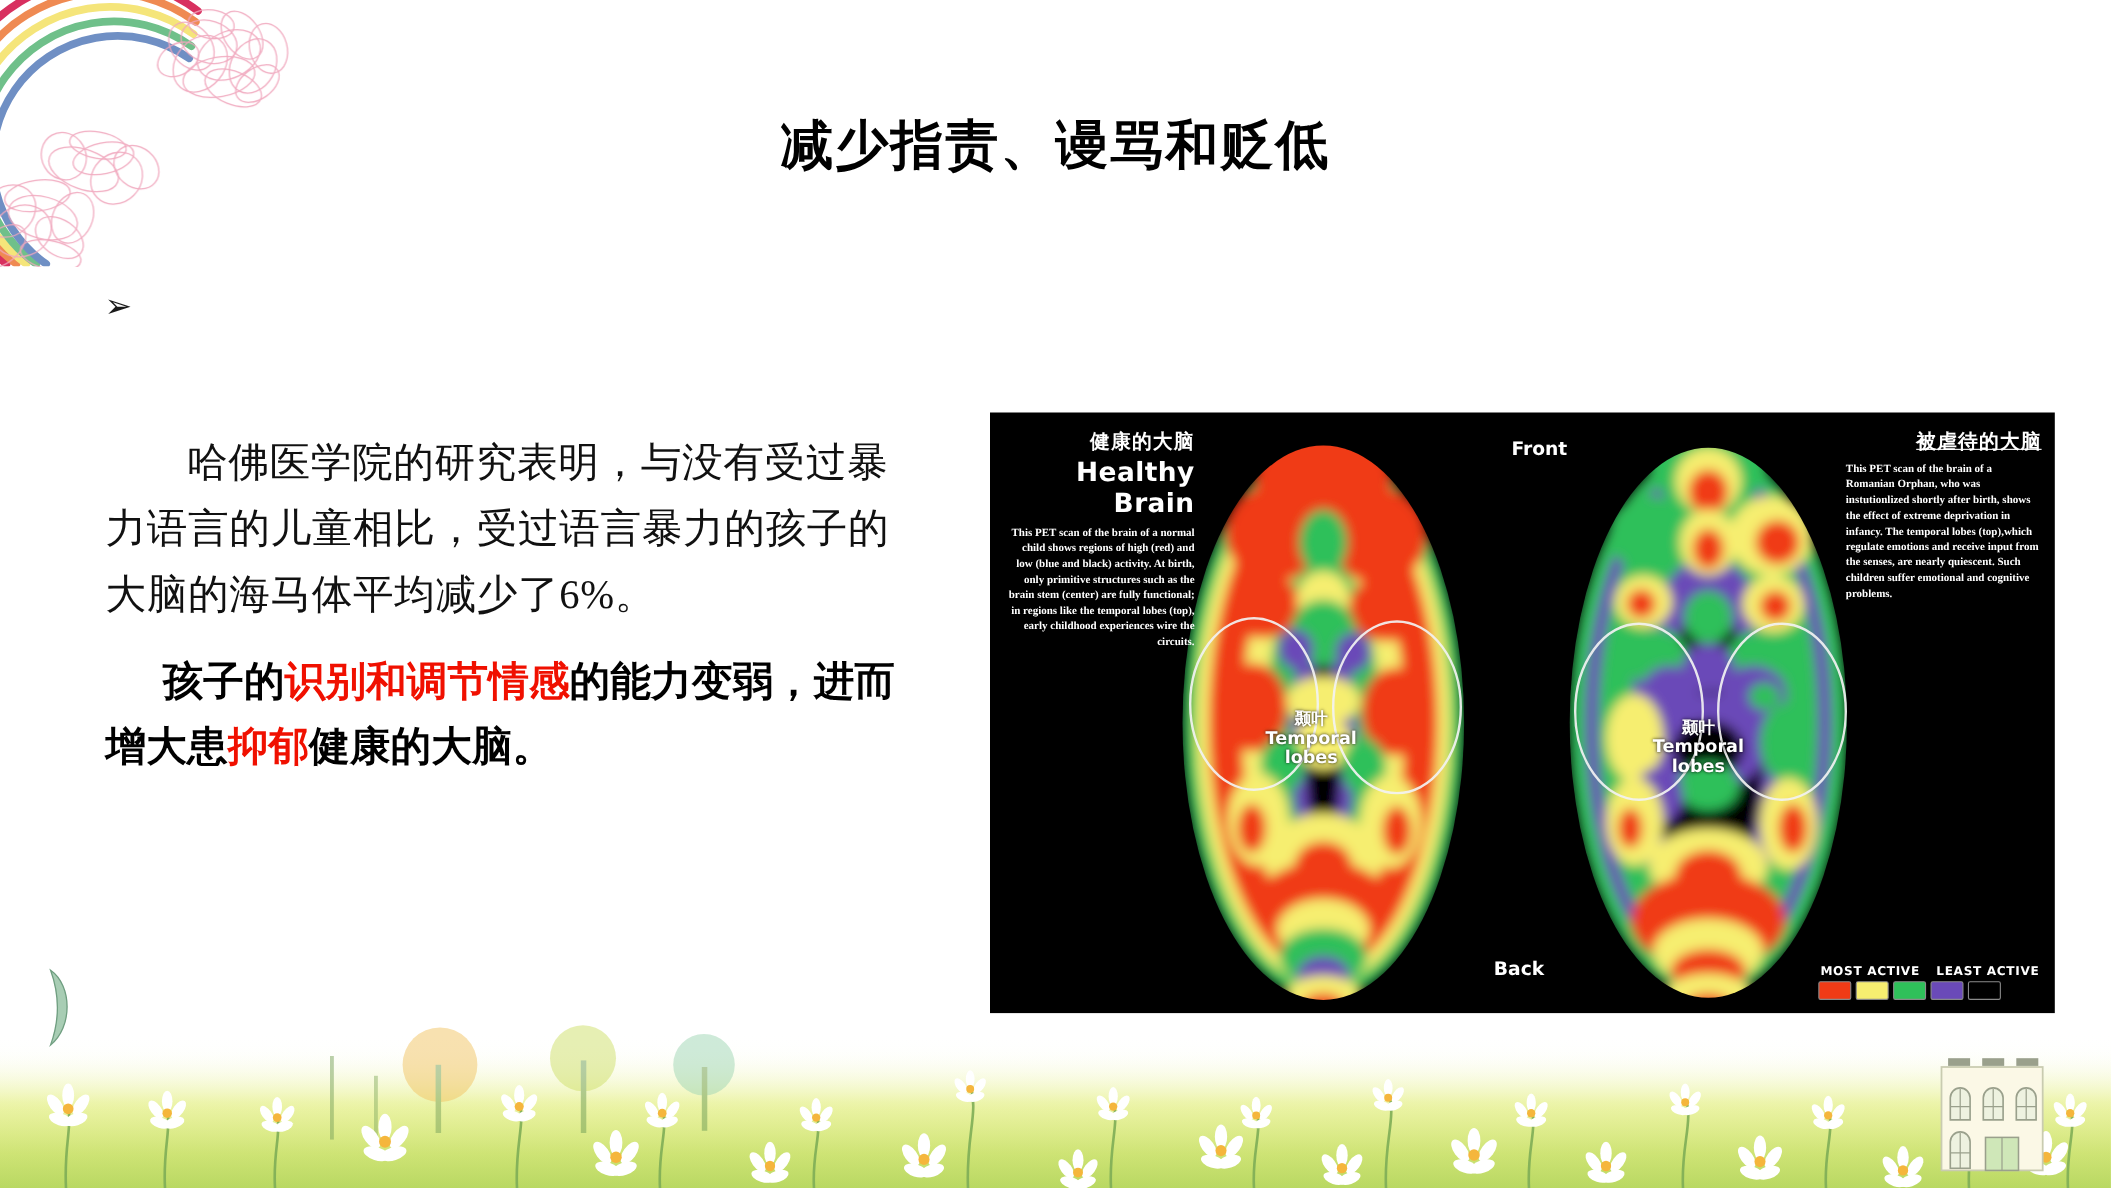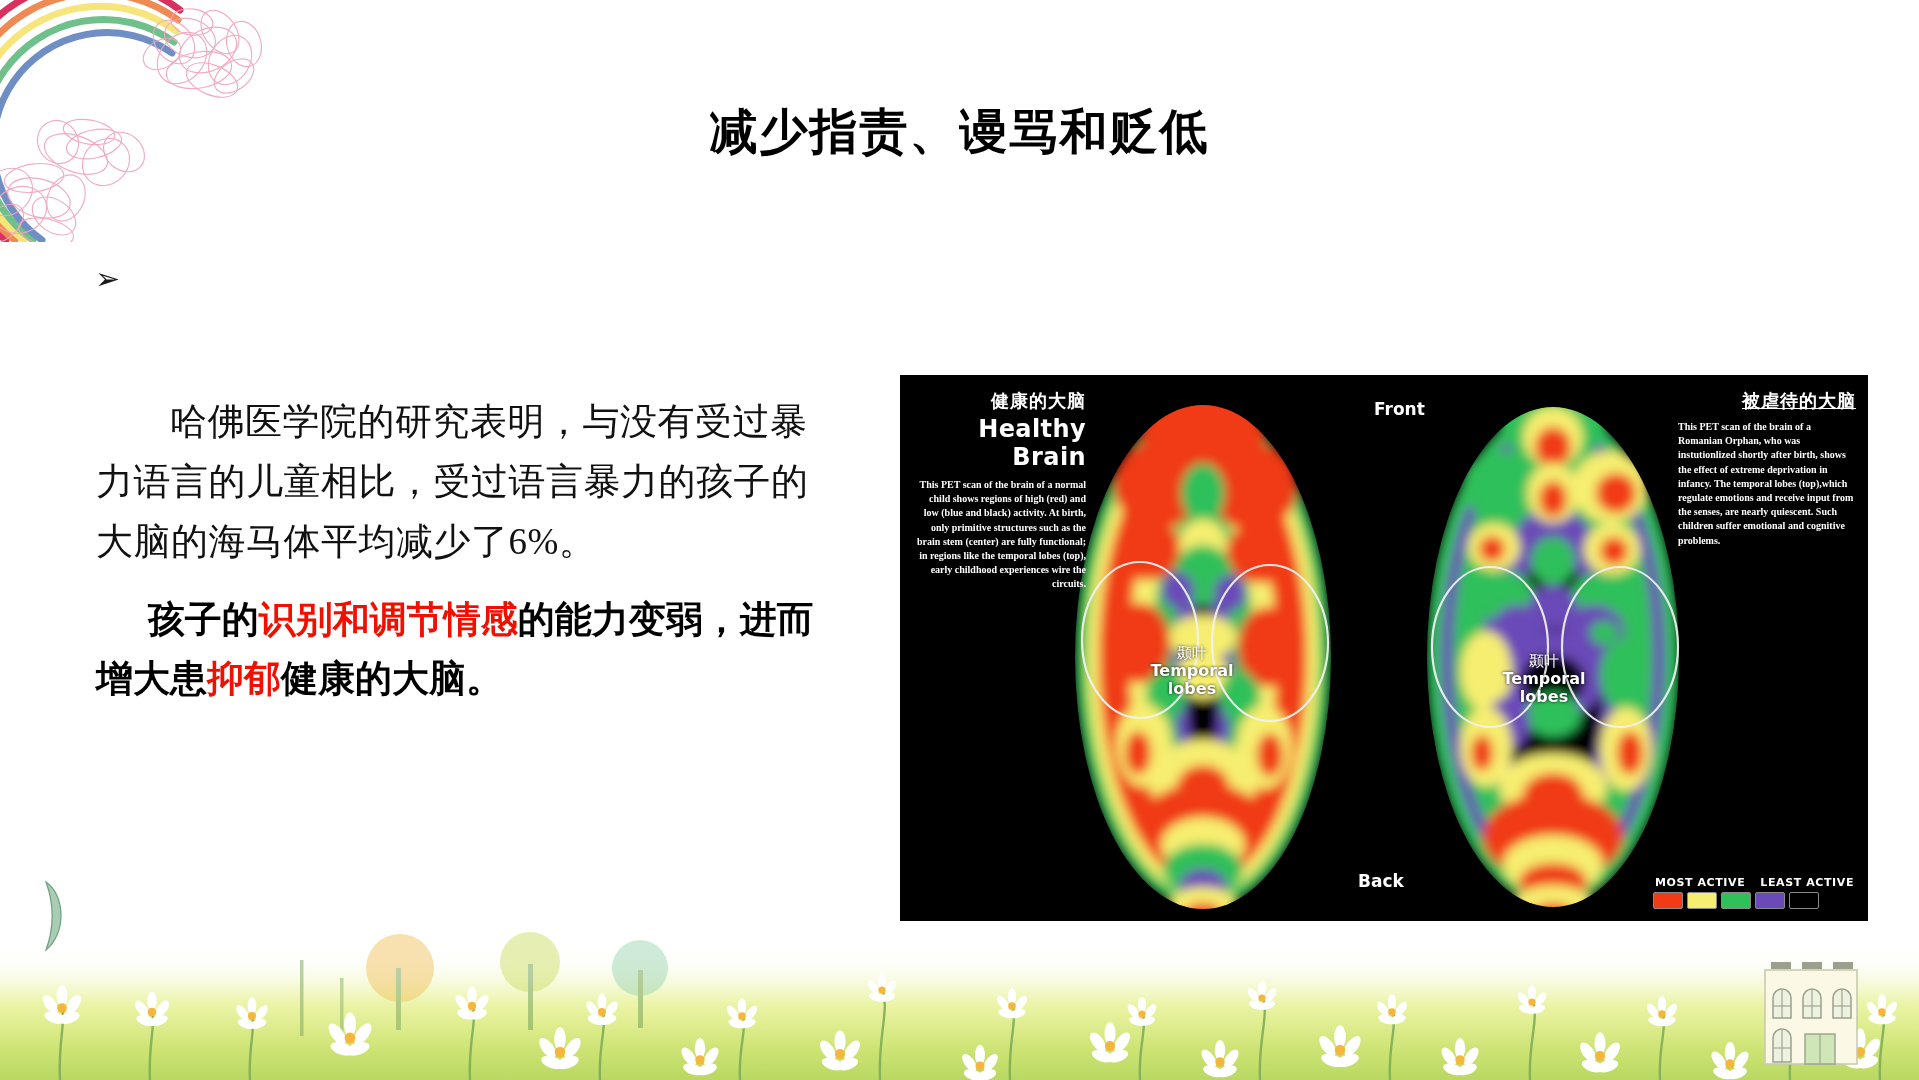--- a/index.html
+++ b/index.html
@@ -83,21 +83,21 @@
   .txt-right .panel-cn, .txt-right .panel-en { text-align:right; display:block;text-decoration:underline; }
 
   .label-front { position:absolute; left:474px; top:24px; font-size:17px; font-weight:bold; color:#fff; font-family:"DejaVu Sans", sans-serif; }
   .label-back  { position:absolute; left:458px; top:496px; font-size:17px; font-weight:bold; color:#fff; font-family:"DejaVu Sans", sans-serif; }
 
   .temporal-label {
     position:absolute; text-align:center; color:#fff;
     font-family:"DejaVu Sans", sans-serif; line-height:1.12;
     text-shadow:0 0 3px rgba(0,0,0,.9);
   }
-  .temporal-label .cn { font-size:15px; font-weight:normal; display:block; }
+  .temporal-label .cn { font-size:15px; font-weight:bold; display:block; }
   .temporal-label .en { font-size:16px; font-weight:bold; display:block; }
   .tl-healthy { left:232px; top:270px; width:120px; }
   .tl-abused  { left:584px; top:278px; width:120px; }
 
   
   .legend { position:absolute; right:14px; bottom:12px; }
   .legend-labels { display:flex; gap:15px; margin-bottom:3px; padding-left:2px; }
   .legend-labels span {
     color:#fff; font-size:11px; font-weight:bold; letter-spacing:0.6px;
     font-family:"DejaVu Sans", sans-serif;

